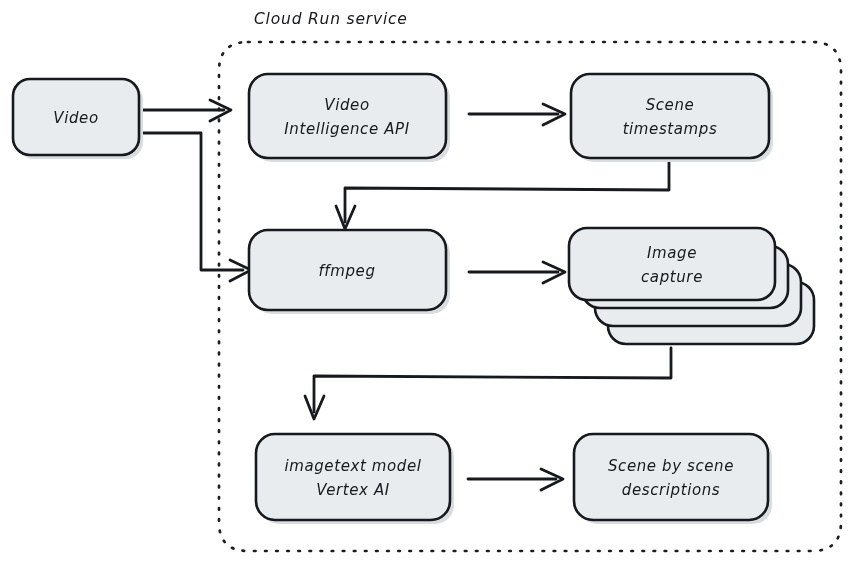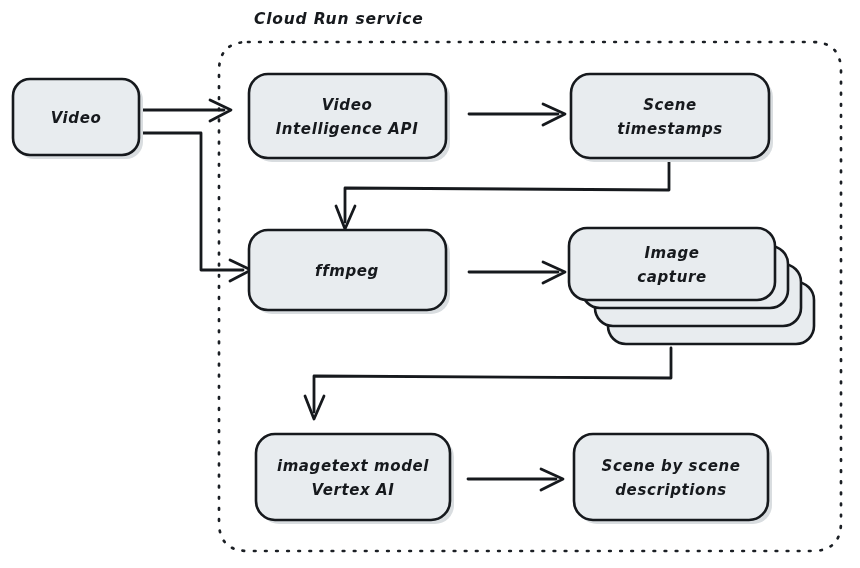--- a/index.html
+++ b/index.html
@@ -11,21 +11,20 @@
     width: 860px;
     height: 568px;
     overflow: hidden;
     font-family: "DejaVu Sans", sans-serif;
   }
   #diagram-root {
     position: relative;
     width: 860px;
     height: 568px;
     background: #ffffff;
-    font-weight: bold;
   }
   svg#diagram-canvas {
     position: absolute;
     top: 0;
     left: 0;
     width: 860px;
     height: 568px;
     display: block;
   }
   .node-text {

